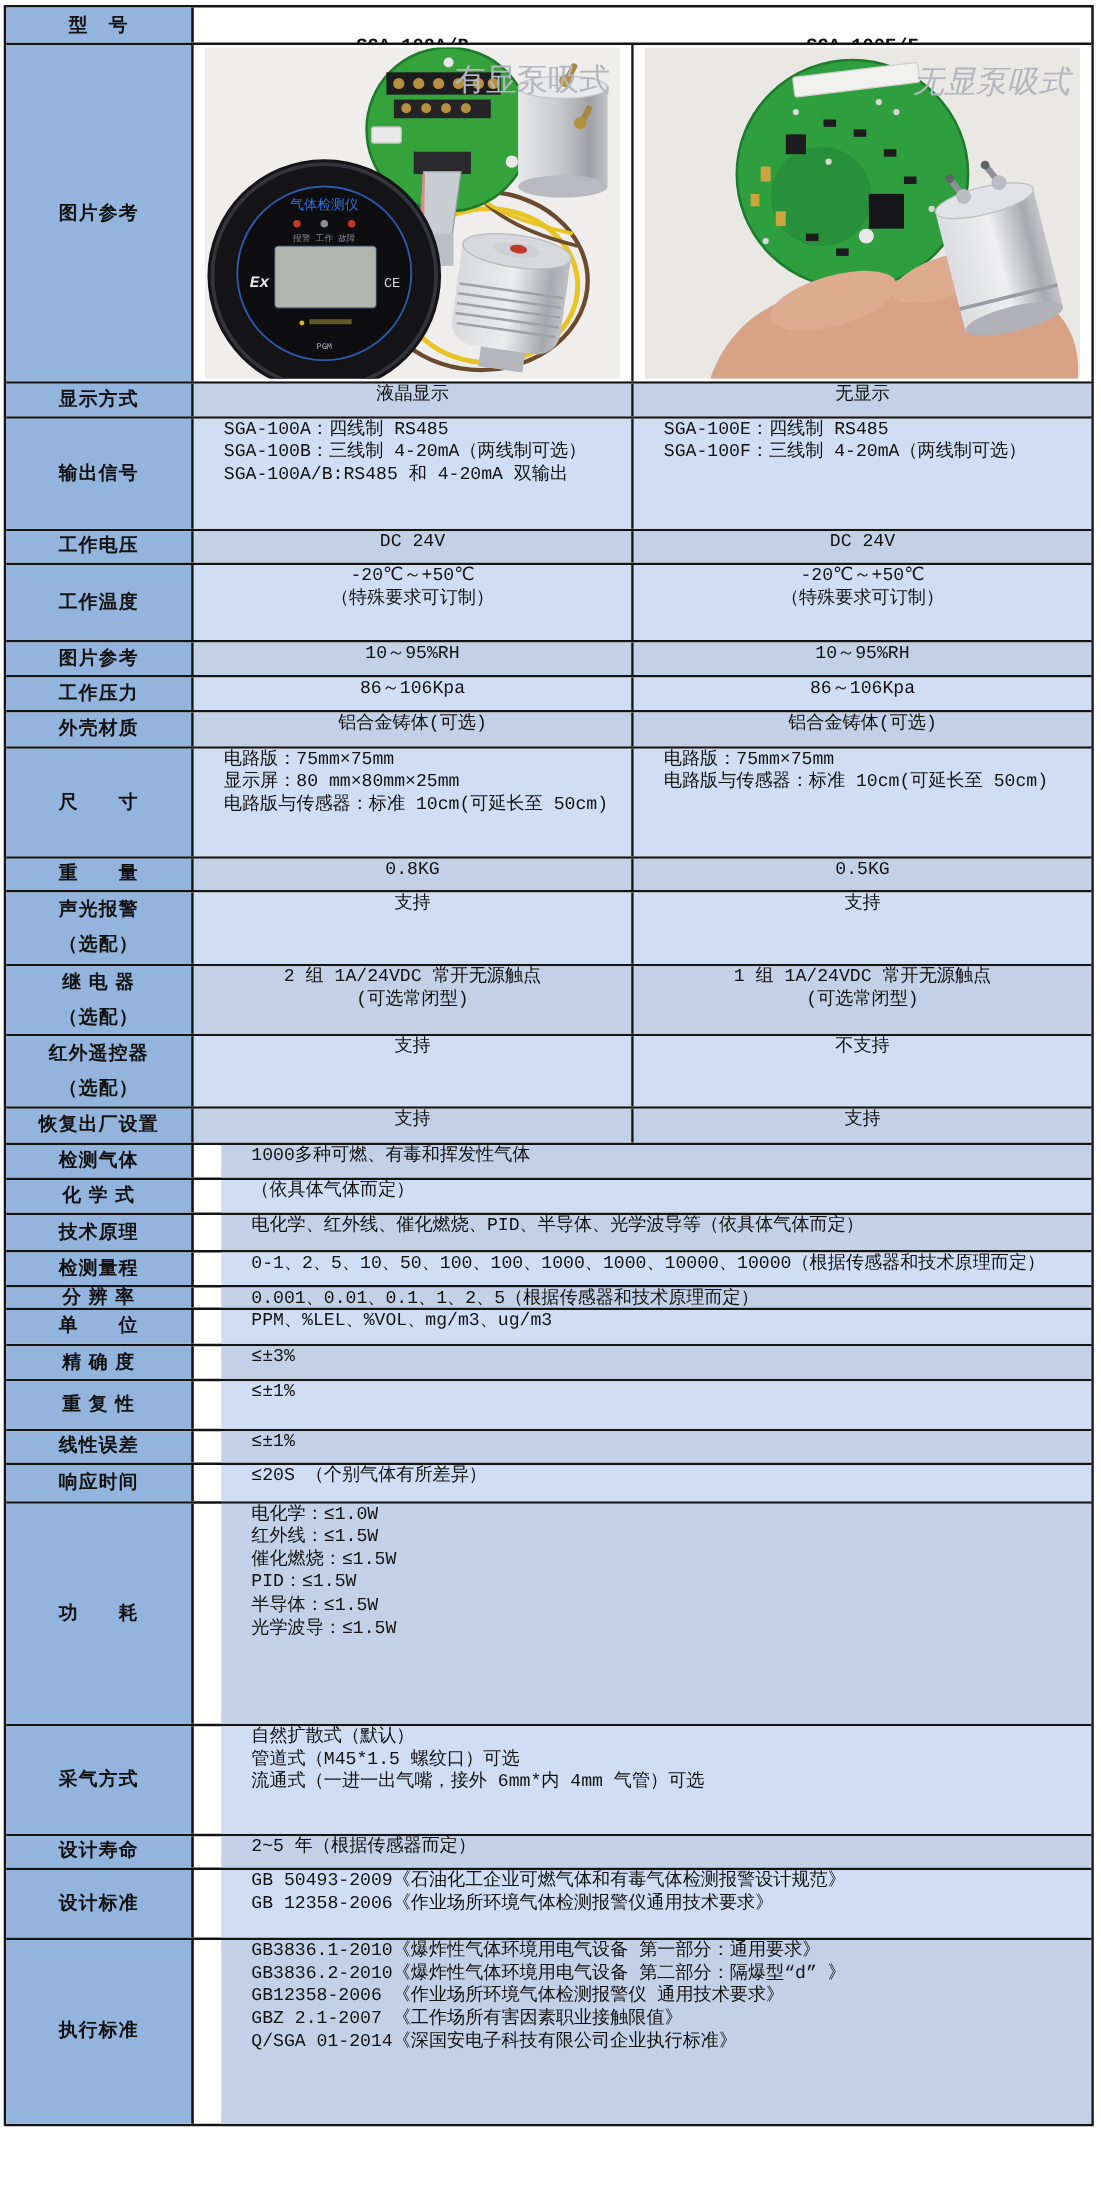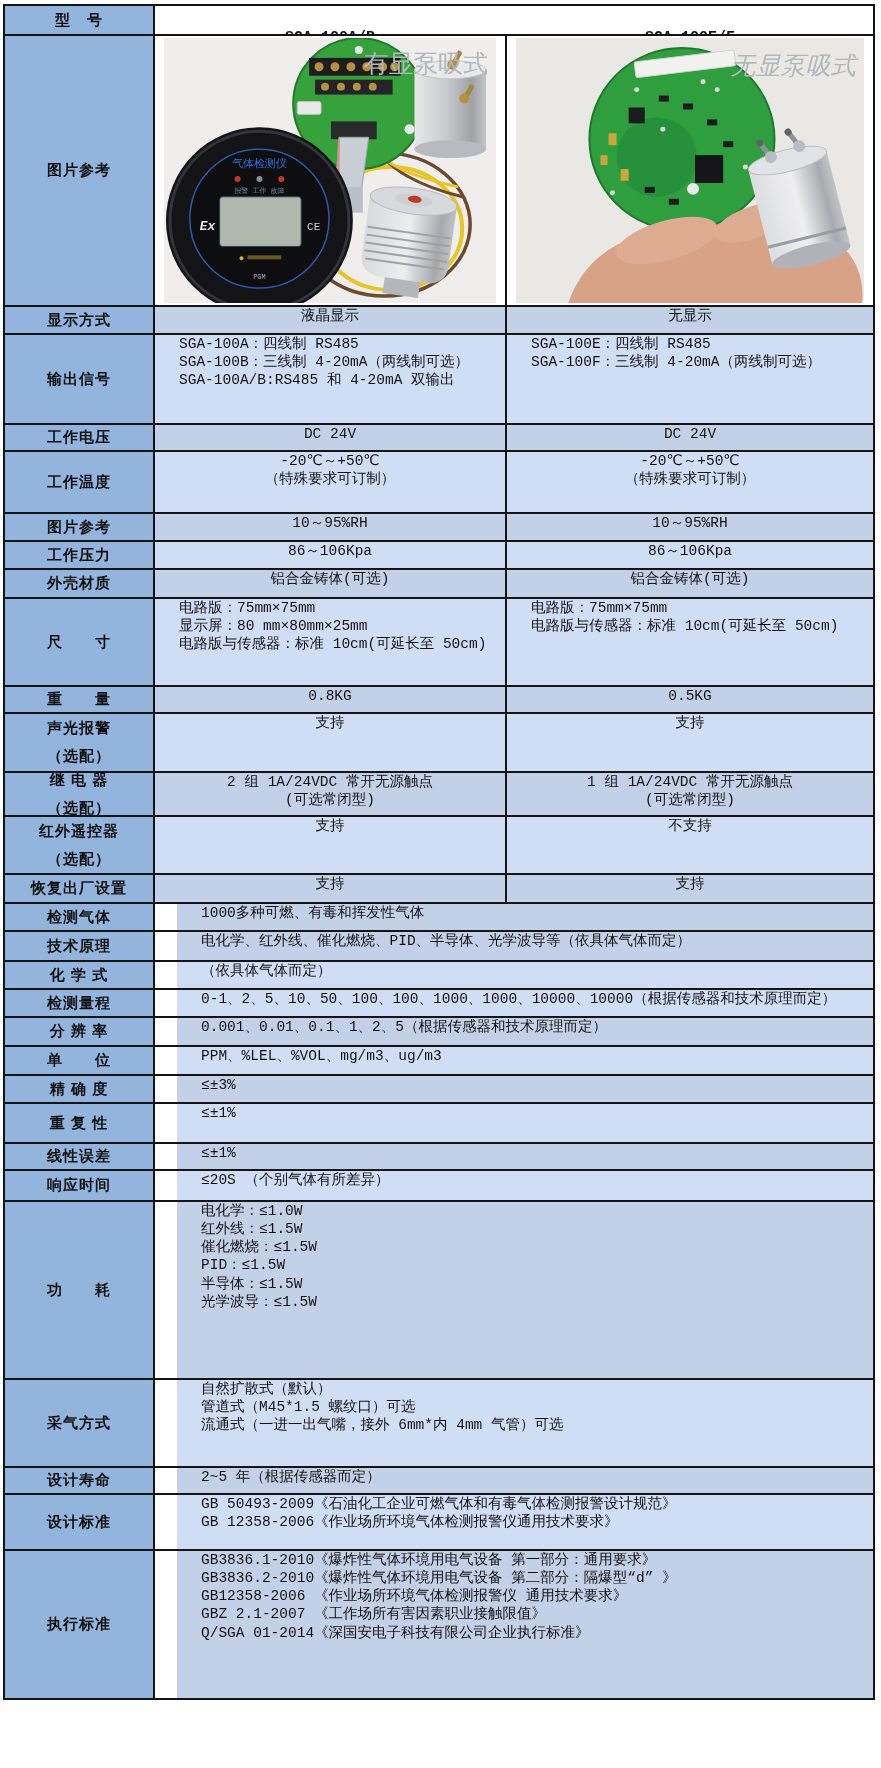--- a/index.html
+++ b/index.html
@@ -310,21 +310,21 @@
         <div class="ln">声光报警</div>
         <div class="ln">（选配）</div>
       </div>
     <div class="cell c w2 sb">
         <div class="ln">支持</div>
       </div>
     <div class="cell c w3 sb">
         <div class="ln">支持</div>
       </div>
   </div>
-  <div class="row" style="height:44px">
+  <div class="row" style="height:56px">
     <div class="lbl">
         <div class="ln">继 电 器</div>
         <div class="ln">（选配）</div>
       </div>
     <div class="cell c w2 sa">
         <div class="ln">2 组 1A/24VDC 常开无源触点</div>
         <div class="ln">(可选常闭型)</div>
       </div>
     <div class="cell c w3 sa">
         <div class="ln">1 组 1A/24VDC 常开无源触点</div>
@@ -356,45 +356,45 @@
   </div>
 
   <div class="row" style="height:28px">
     <div class="lbl">
         <div class="ln">检测气体</div>
       </div>
     <div class="cell l merged sa">
         <div class="ln">1000多种可燃、有毒和挥发性气体</div>
       </div>
   </div>
+  <div class="row" style="height:28px">
+    <div class="lbl">
+        <div class="ln">化 学 式</div>
+      </div>
+    <div class="cell l merged sb">
+        <div class="ln">（依具体气体而定）</div>
+      </div>
+  </div>
   <div class="row" style="height:30px">
     <div class="lbl">
         <div class="ln">技术原理</div>
       </div>
     <div class="cell l merged sa">
         <div class="ln">电化学、红外线、催化燃烧、PID、半导体、光学波导等（依具体气体而定）</div>
       </div>
   </div>
   <div class="row" style="height:28px">
     <div class="lbl">
-        <div class="ln">化 学 式</div>
-      </div>
-    <div class="cell l merged sb">
-        <div class="ln">（依具体气体而定）</div>
-      </div>
-  </div>
-  <div class="row" style="height:28px">
-    <div class="lbl">
         <div class="ln">检测量程</div>
       </div>
     <div class="cell l merged sb">
         <div class="ln">0-1、2、5、10、50、100、100、1000、1000、10000、10000（根据传感器和技术原理而定）</div>
       </div>
   </div>
-  <div class="row" style="height:29px">
+  <div class="row" style="height:18px">
     <div class="lbl">
         <div class="ln">分 辨 率</div>
       </div>
     <div class="cell l merged sa">
         <div class="ln">0.001、0.01、0.1、1、2、5（根据传感器和技术原理而定）</div>
       </div>
   </div>
   <div class="row" style="height:29px">
     <div class="lbl">
         <div class="ln">单　　位</div>

